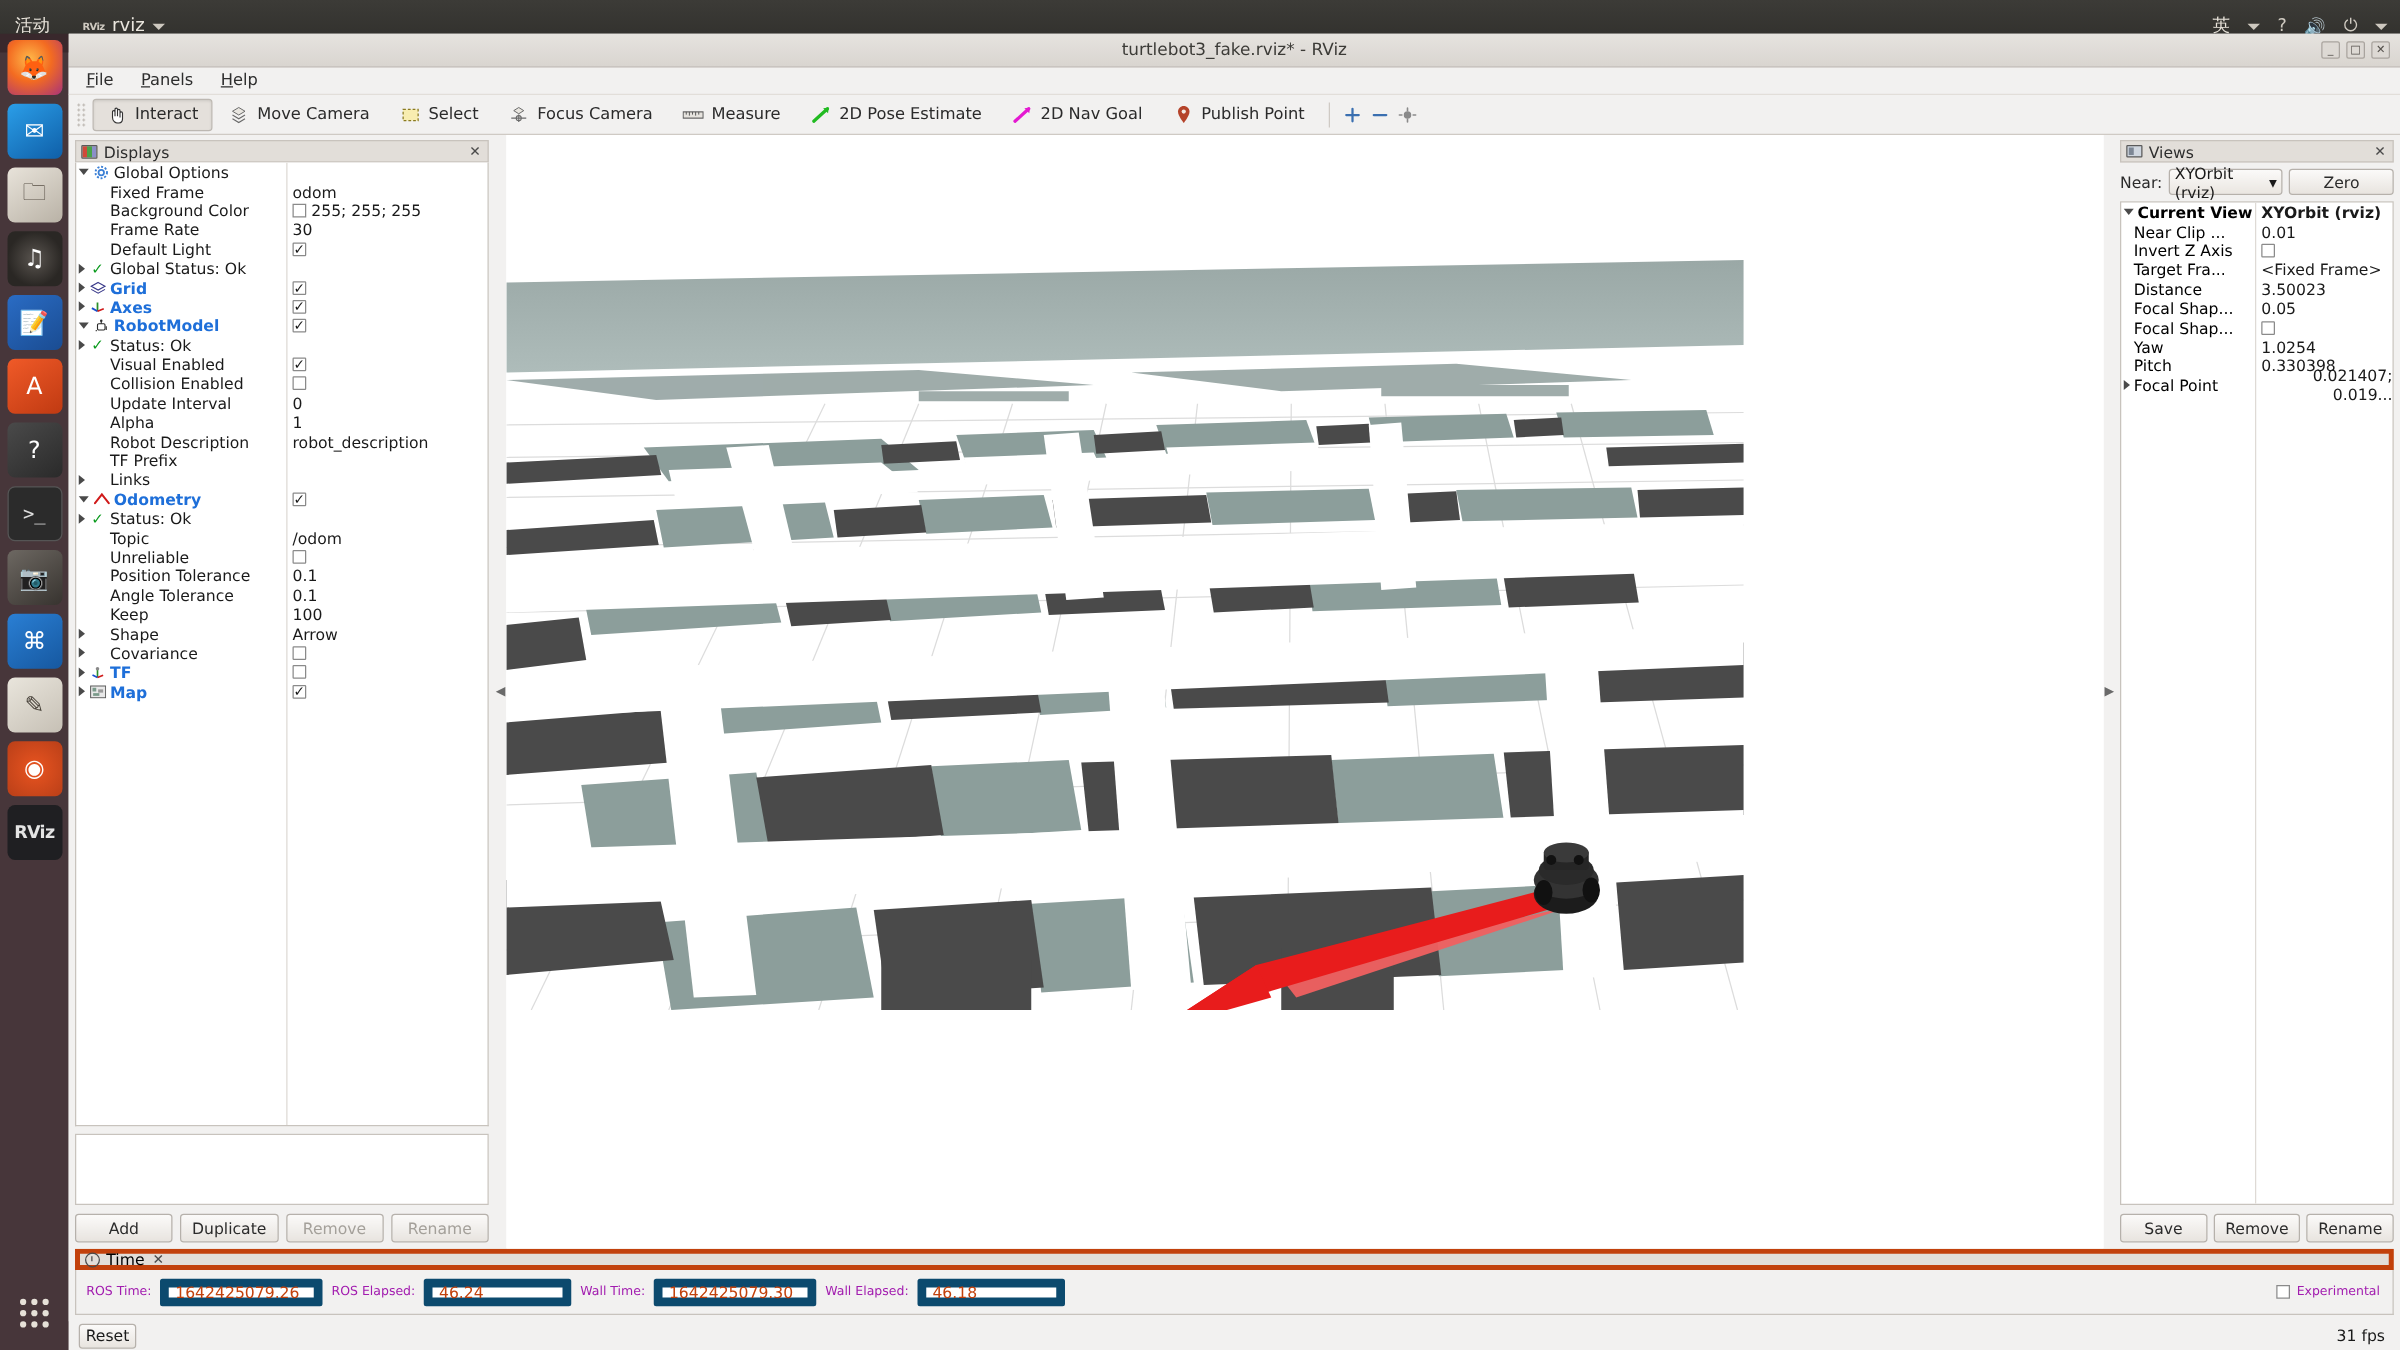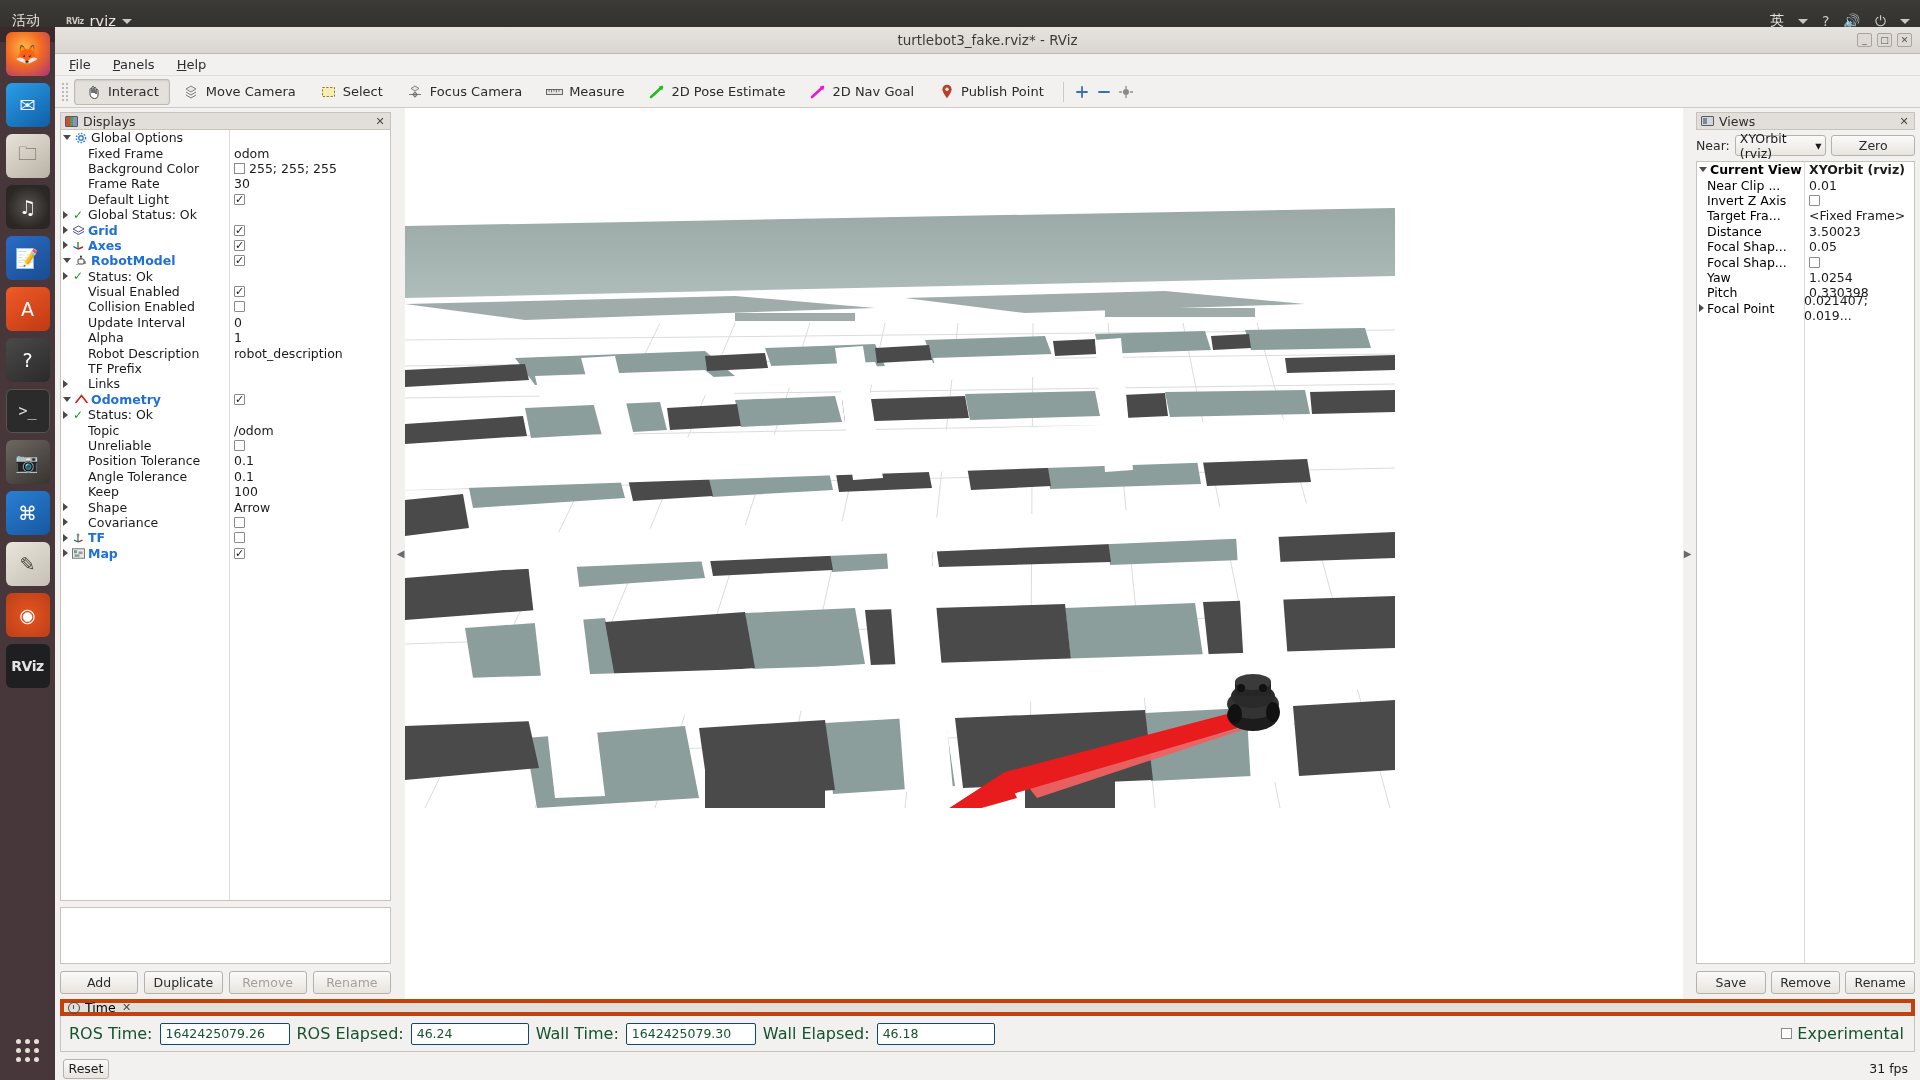--- a/index.html
+++ b/index.html
@@ -141,21 +141,21 @@
     width: 13px; height: 11px; border: 1px solid #5a5a5a; border-radius: 1px;
     background: linear-gradient(to right,#d04a3a 0 33%, #4aa24a 33% 66%, #8b8fc9 66% 100%);
   }
   #displays-tree {
     flex: 1; background: #ffffff; border: 1px solid #c8c3bd; border-top: none;
     overflow: hidden; position: relative; font-size: 12.5px;
   }
   .tree-splitline { position: absolute; top: 0; bottom: 0; left: 168px; width: 1px; background: #dedad5; }
   .trow { display: flex; align-items: center; height: 15.4px; position: relative; }
   .trow .tname { display: flex; align-items: center; gap: 3px; width: 168px; padding-left: 2px; }
-  .trow .tval { padding-left: 5px; display: flex; align-items: center; gap: 4px; color: #1a1a1a; }
+  .trow .tval { padding-left: 5px; display: flex; align-items: center; gap: 4px; color: #1a1a1a; text-align: right; }
   .arrow-r { width: 0; height: 0; border-top: 4px solid transparent;
     border-bottom: 4px solid transparent; border-left: 5px solid #4a4a4a; }
   .arrow-d { width: 0; height: 0; border-left: 4px solid transparent;
     border-right: 4px solid transparent; border-top: 5px solid #4a4a4a; }
   .arrow-pad { width: 5px; height: 8px; }
   .ind0 { padding-left: 4px; }
   .ind1 { padding-left: 18px; }
   .nm-blue { color: #1e6fd9; font-weight: bold; }
   .nm-plain { color: #1a1a1a; }
   .cbox { width: 11px; height: 11px; border: 1px solid #8a8a8a; background: #fff;
@@ -210,24 +210,24 @@
 
   
   #time-panel { height: 58px; background: #f2f1f0; padding: 0 5px 2px 5px; }
   #time-header { height: 17px; background: #e2ded9; border: 4px solid #c2410c;
     display: flex; align-items: center; gap: 5px; padding: 0 4px; font-size: 12.5px; }
   .clock-icon { width: 12px; height: 12px; border: 1.5px solid #4a4a4a; border-radius: 50%;
      position: relative; }
   .clock-icon::after { content:""; position:absolute; left:4px; top:2px; width:1.2px; height:4px; background:#4a4a4a;}
   #time-fields { height: 36px; background: #f2f1f0; border: 1px solid #c8c3bd; border-top: none;
      display: flex; align-items: center; padding: 0 8px; gap: 7px; position: relative;}
-  .tf-label { font-size: 16px; color: #14532d; white-space: nowrap; }
+  .tf-label { font-size: 10px; color: #a21caf; white-space: nowrap; }
   .tf-input {
-    height: 22px; background: #fff; border: 1px solid #0c4a6e; border-radius: 2px;
-    padding: 0 5px; font-size: 12.5px; color: #14532d; display: flex; align-items: center;
+    height: 22px; background: #fff; border: 7px solid #0c4a6e; border-radius: 2px;
+    padding: 0 5px; font-size: 12.5px; color: #c2410c; display: flex; align-items: center;
   }
   .w-exp { position: absolute; right: 10px; display: flex; align-items: center; gap: 5px; }
 
   
   #statusbar { height: 23px; display: flex; align-items: center; padding: 0 8px; gap: 10px;
      font-size: 12.5px; color: #1a1a1a; position: relative; }
   #reset-btn { width: 46px; height: 20px; background: linear-gradient(to bottom,#fbfaf9,#e8e4df);
      border: 1px solid #b6b1ab; border-radius: 3px; display:flex; align-items:center;
      justify-content:center; font-size: 12.5px; }
   #fps { position: absolute; right: 12px; font-size: 12.5px; color: #1a1a1a; }

